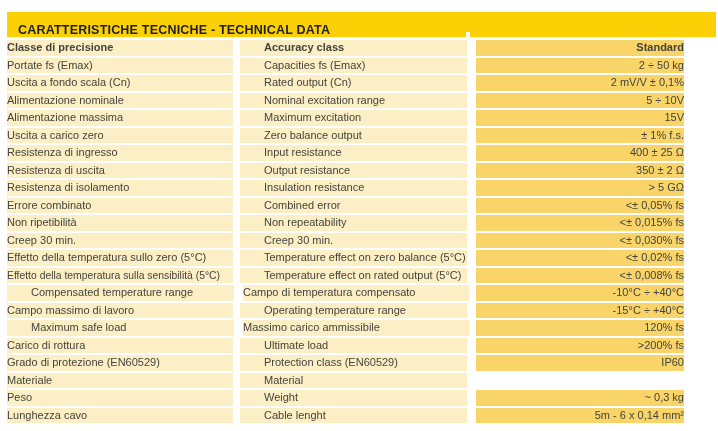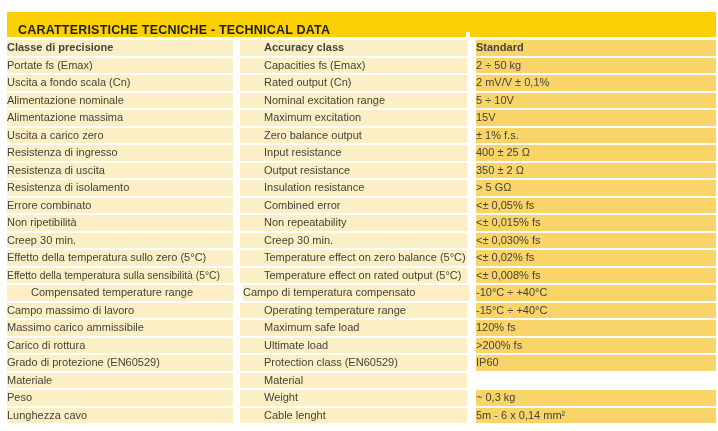--- a/index.html
+++ b/index.html
@@ -31,21 +31,21 @@
   }
   .row { display:flex; height:15.5px; margin-bottom:2px; }
   .cell {
     box-sizing:border-box;
     font-size:11px; line-height:15.5px;
     color:#45443B;
     white-space:nowrap; overflow:hidden;
   }
   .c1 { width:226px; margin-right:7px; background:#FCEFC6; padding-left:0; }
   .c2 { width:227px; margin-right:9px; background:#FCEFC6; padding-left:24px; }
-  .c3 { width:240px; background:#F9D469; text-align:left; }
+  .c3 { width:208px; background:#F9D469; text-align:right; }
   .row.head .cell { font-weight:bold; }
   .txt { display:inline-block; transform-origin:left center; }
   .c3 .txt { transform-origin:center center; }
 </style>
 </head>
 <body>
 
 <div class="page">
 
   <div class="title-bar">
@@ -128,22 +128,22 @@
         <div class="cell c2"><span class="txt">Compensated temperature range</span></div>
         <div class="cell c1"><span class="txt">Campo di temperatura compensato</span></div>
         <div class="cell c3"><span class="txt">-10°C ÷ +40°C</span></div>
       </div>
       <div class="row">
         <div class="cell c1"><span class="txt">Campo massimo di lavoro</span></div>
         <div class="cell c2"><span class="txt">Operating temperature range</span></div>
         <div class="cell c3"><span class="txt">-15°C ÷ +40°C</span></div>
       </div>
       <div class="row">
+        <div class="cell c2"><span class="txt">Maximum safe load</span></div>
         <div class="cell c1"><span class="txt">Massimo carico ammissibile</span></div>
-        <div class="cell c2"><span class="txt">Maximum safe load</span></div>
         <div class="cell c3"><span class="txt">120% fs</span></div>
       </div>
       <div class="row">
         <div class="cell c1"><span class="txt">Carico di rottura</span></div>
         <div class="cell c2"><span class="txt">Ultimate load</span></div>
         <div class="cell c3"><span class="txt">&gt;200% fs</span></div>
       </div>
       <div class="row">
         <div class="cell c1"><span class="txt">Grado di protezione (EN60529)</span></div>
         <div class="cell c2"><span class="txt">Protection class (EN60529)</span></div>

